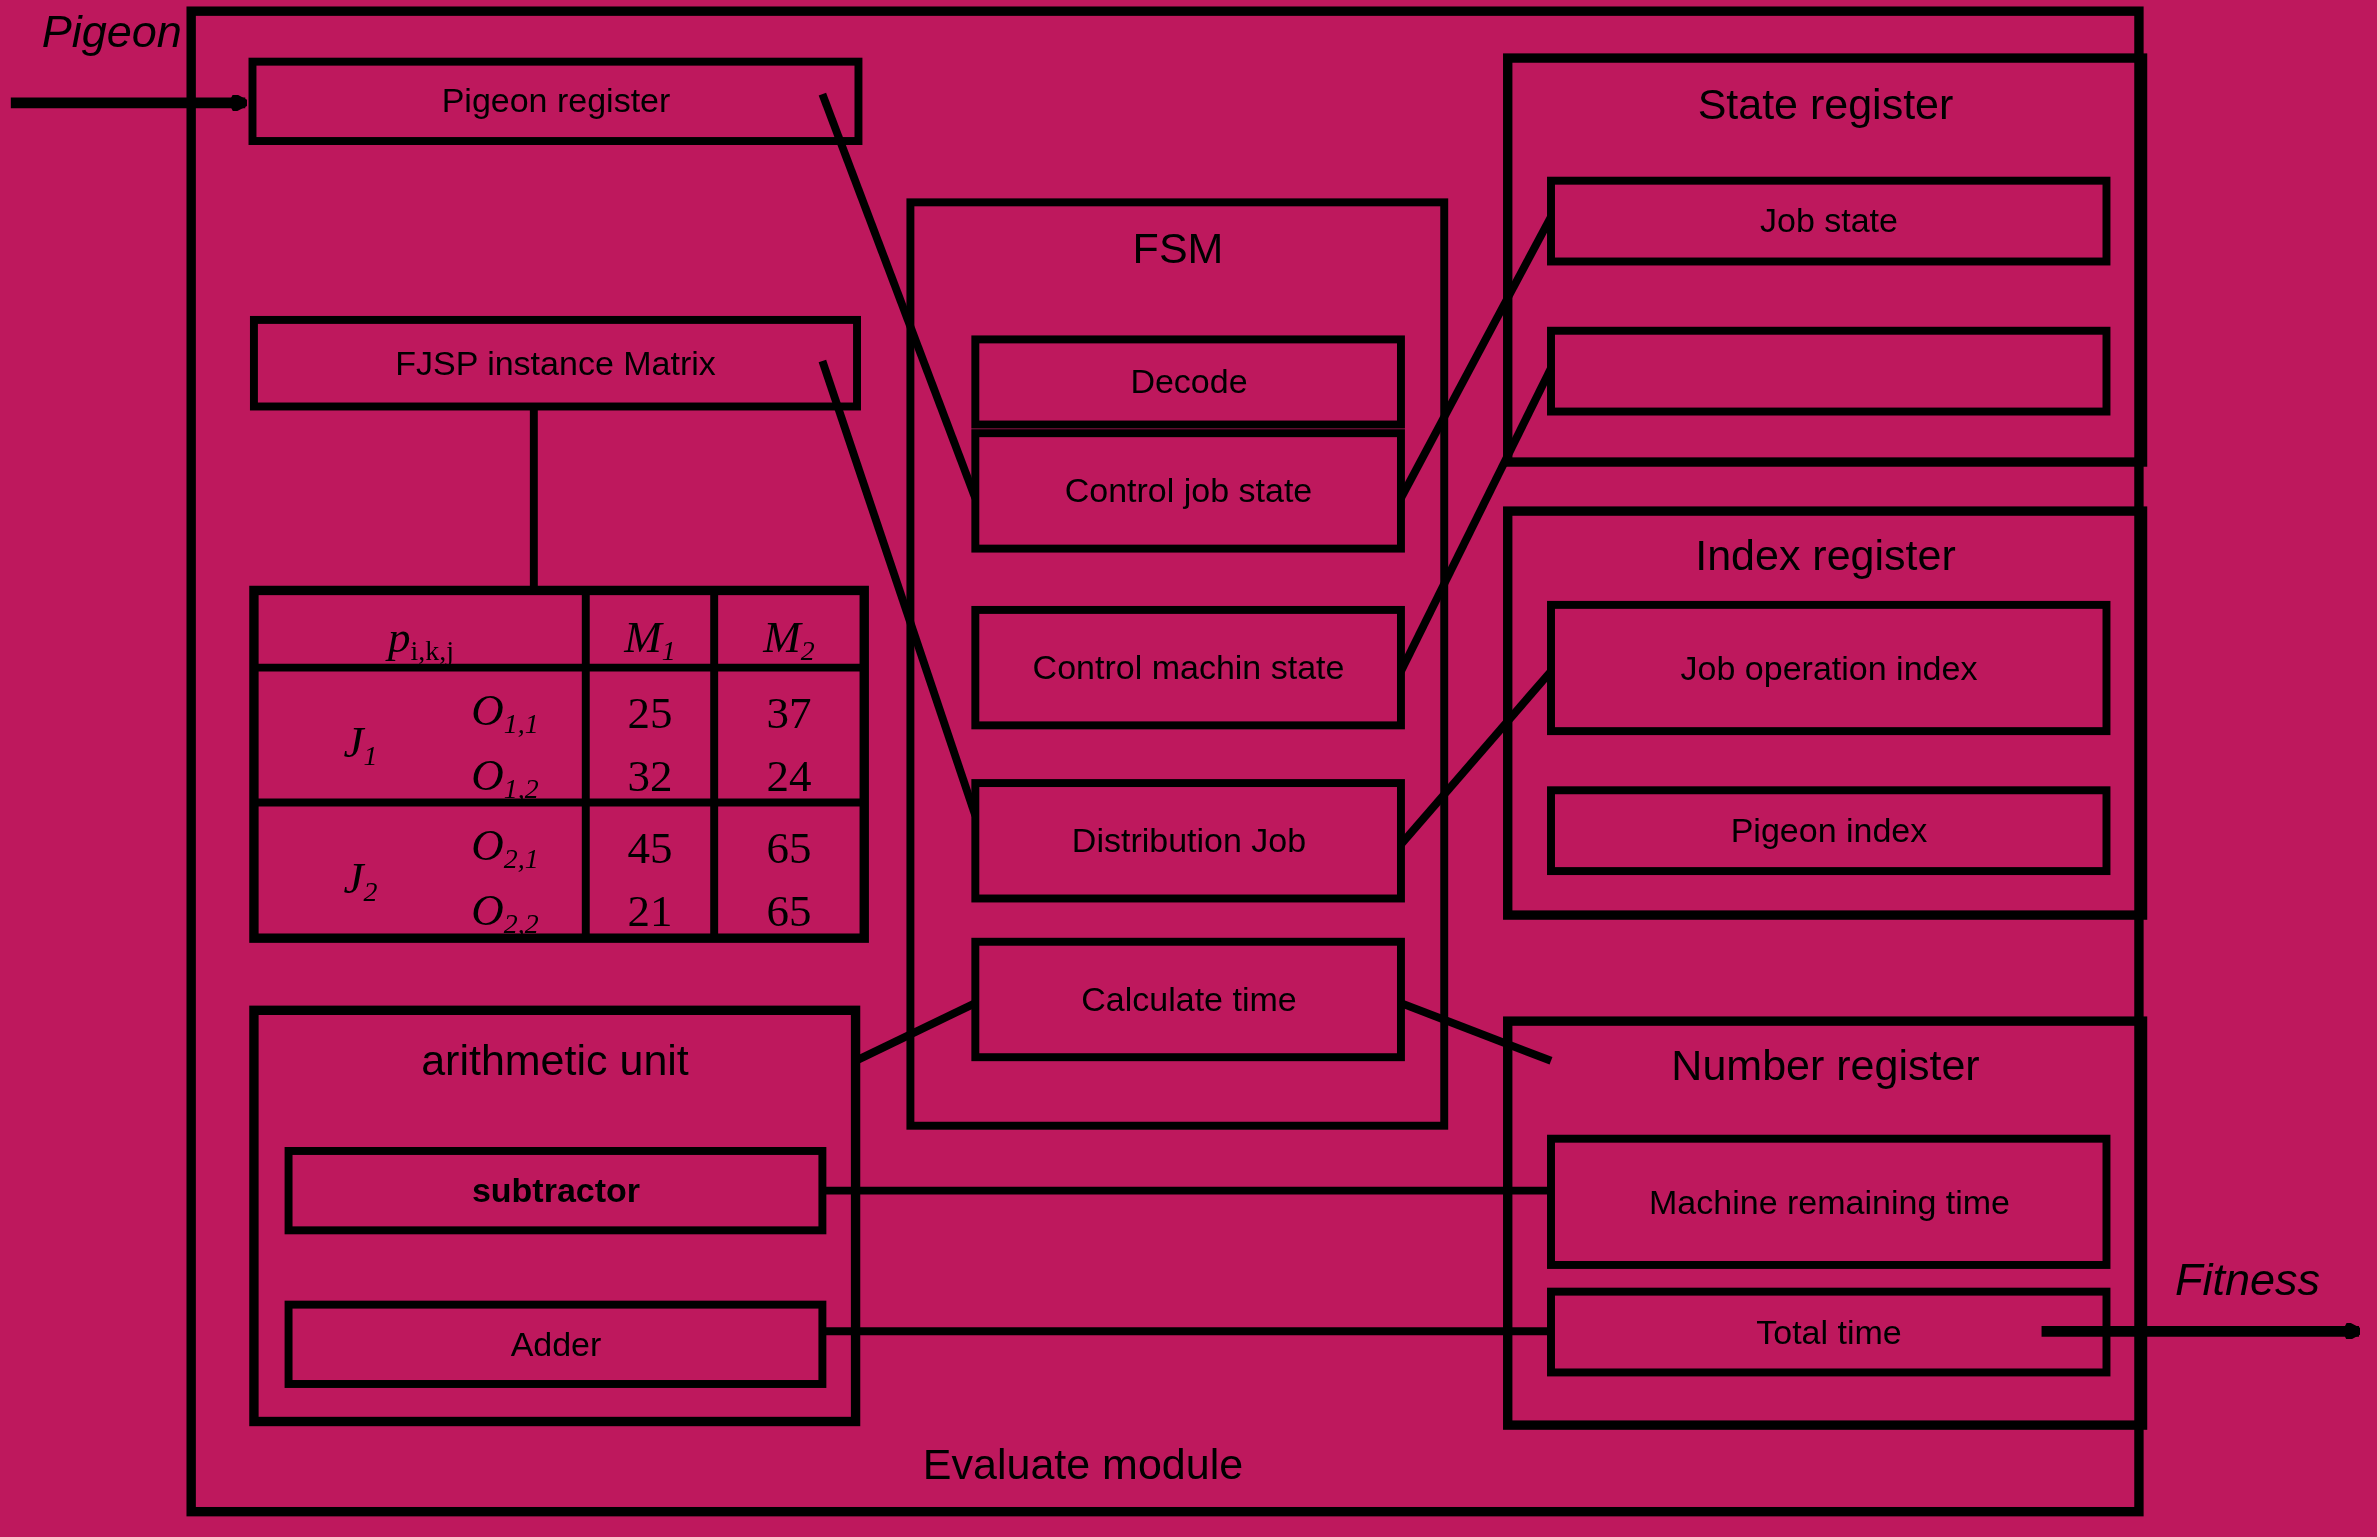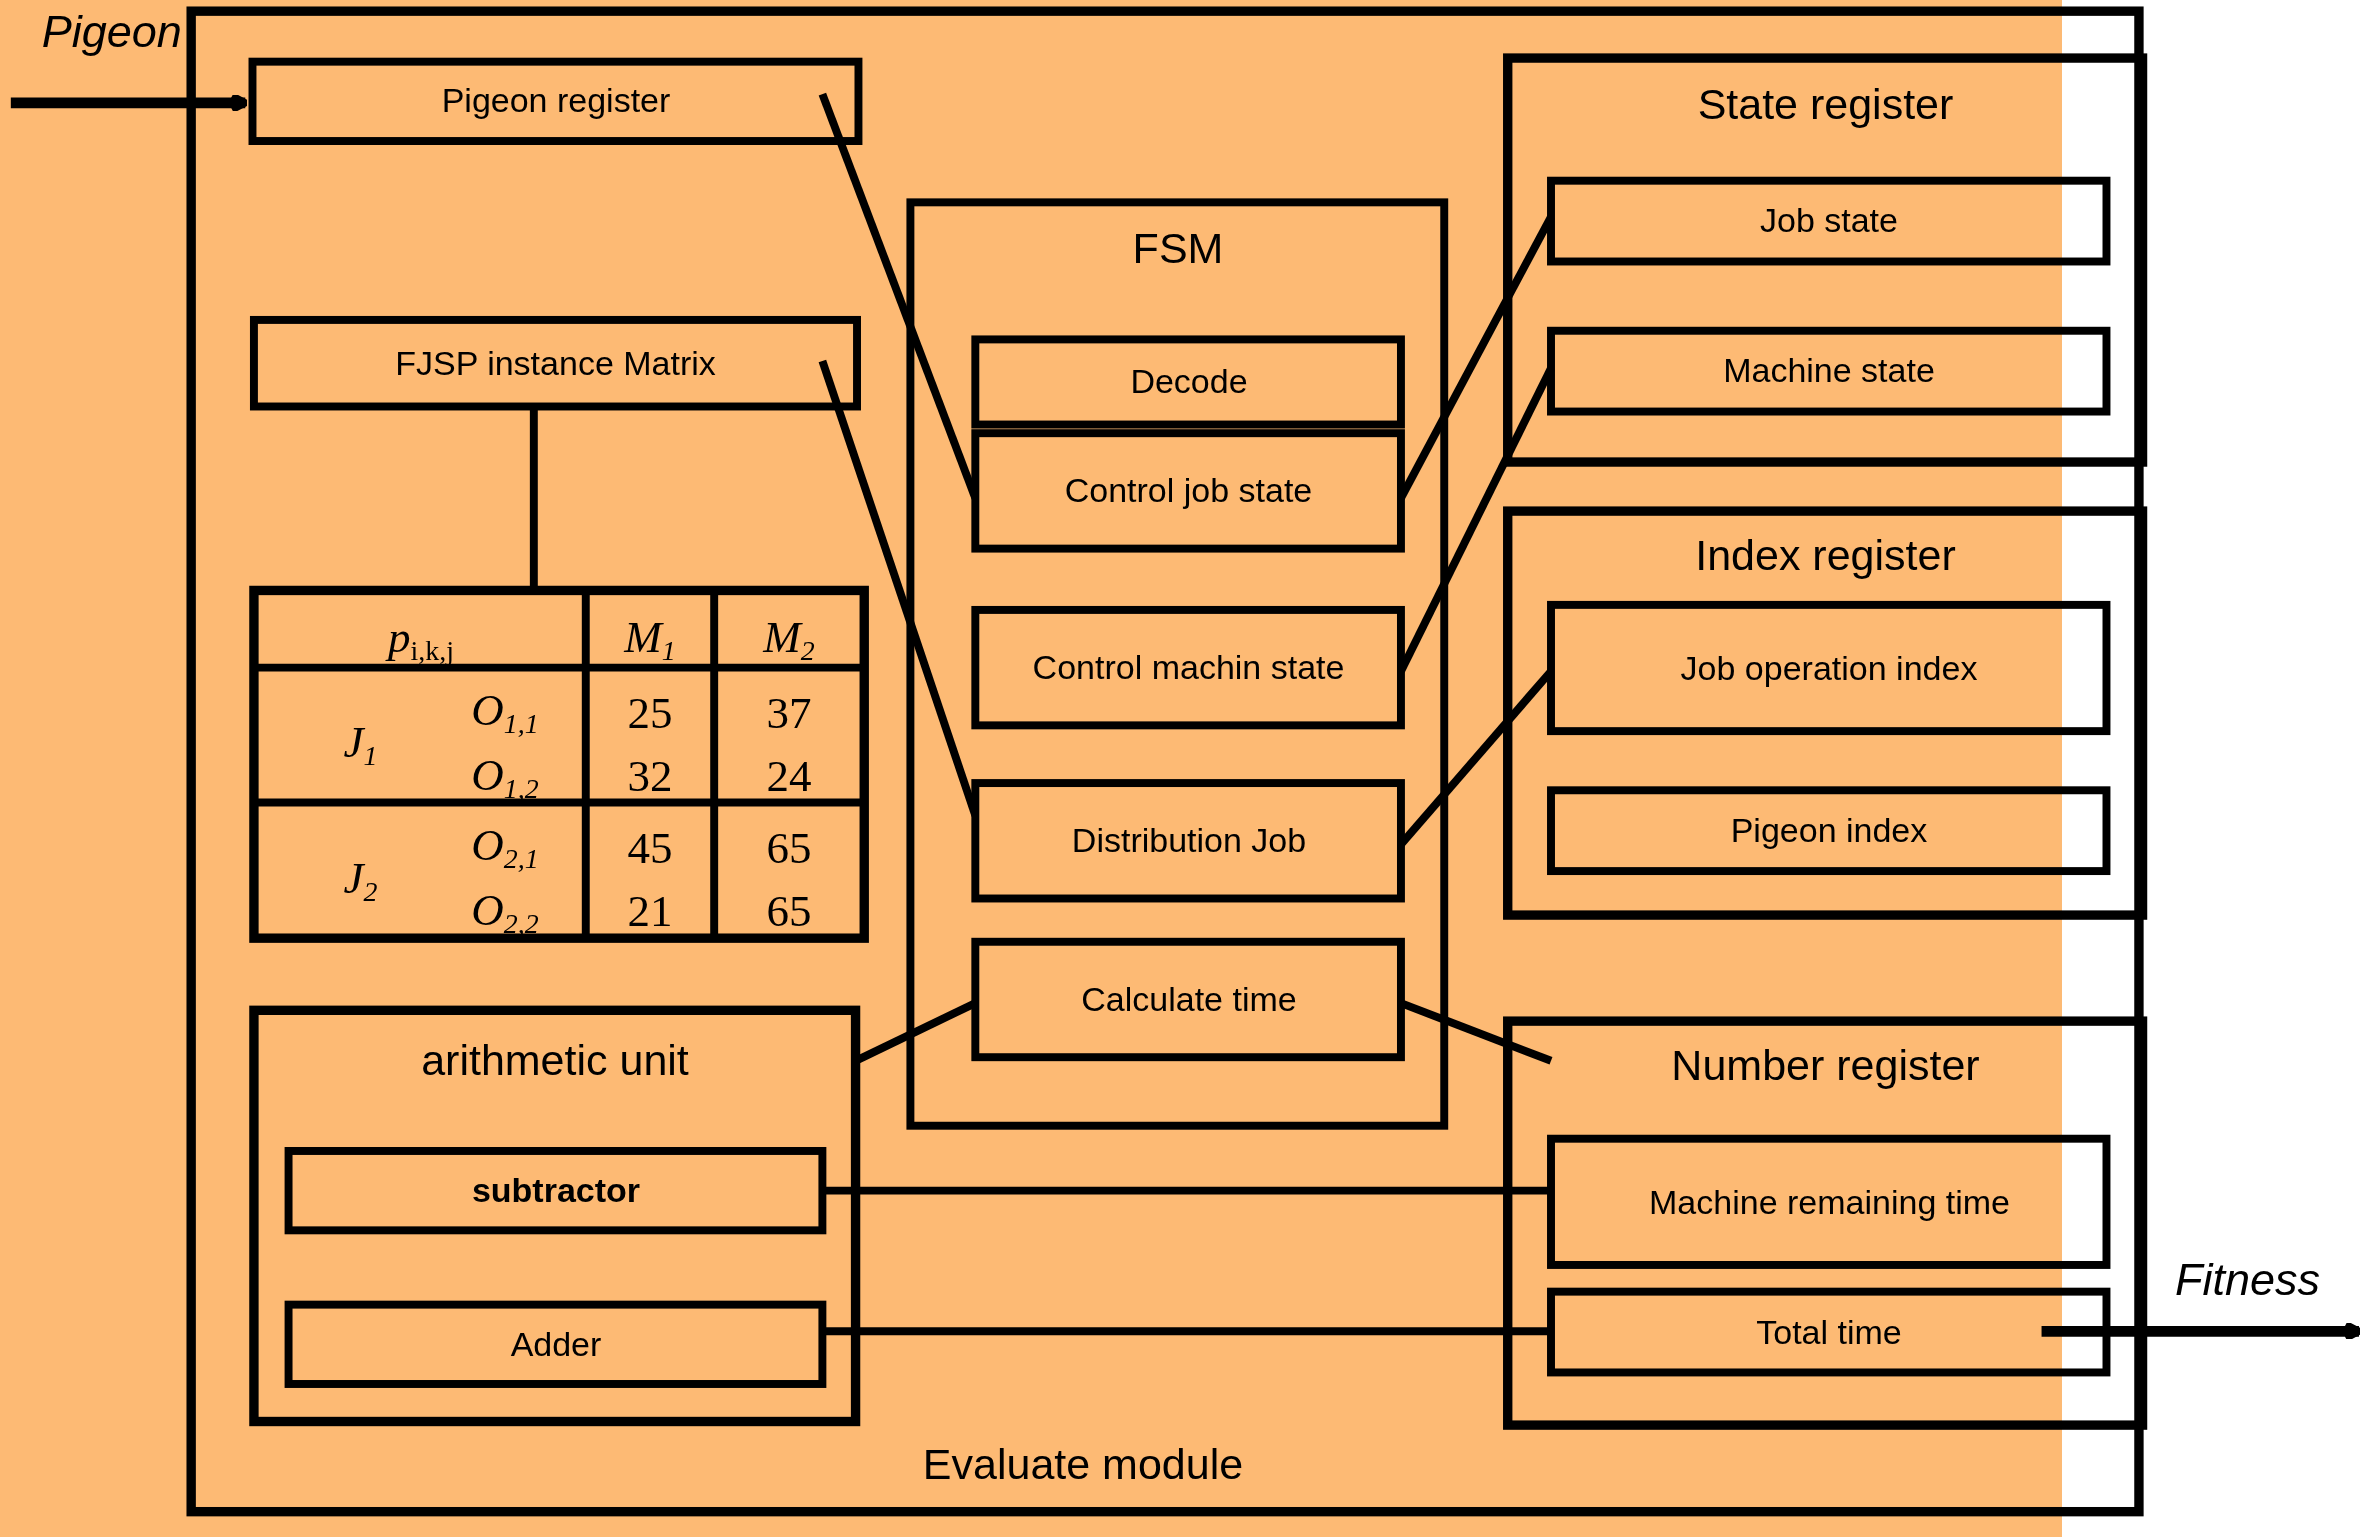--- a/index.html
+++ b/index.html
@@ -1,18 +1,18 @@
 <!DOCTYPE html>
 <html style="font-size:11.5px"><head>
 <meta charset="utf-8">
 <style>
   html,body{margin:0;padding:0;background:#ffffff;}
   body{width:2377px;height:1538px;overflow:hidden;
        font-family:"Liberation Sans", sans-serif;}
-  #stage{position:relative;width:2062px;height:1538px;background:#fdba74;}
+  #stage{position:relative;width:2377px;height:1538px;background:#be185d;}
   svg#canvas{position:absolute;left:0;top:0;width:2377px;height:1538px;}
   .lbl{position:absolute;display:flex;align-items:center;justify-content:center;
        text-align:center;line-height:1.12;color:#000;pointer-events:none;}
   .bx{font-size:34px;}
   .grp{font-size:43px;}
   .ital{font-style:italic;font-size:45px;font-weight:500;}
   .cell{font-size:45px;font-family:"Liberation Serif", serif;align-items:flex-end;}
   .mathi{font-family:"Liberation Serif", serif;font-style:italic;}
   .sub{font-size:0.62em;vertical-align:-0.30em;font-style:normal;}
   .subi{font-size:0.62em;vertical-align:-0.30em;font-style:italic;}
@@ -134,21 +134,20 @@
 
   <div class="lbl grp" style="left:911px;top:216px;width:534px;height:65px;">FSM</div>
   <div class="lbl bx" style="left:976px;top:339px;width:426px;height:85px;">Decode</div>
   <div class="lbl bx" style="left:983px;top:433px;width:411px;height:115px;">Control job state</div>
   <div class="lbl bx" style="left:983px;top:610px;width:411px;height:115px;">Control machin state</div>
   <div class="lbl bx" style="left:976px;top:783px;width:426px;height:115px;">Distribution Job</div>
   <div class="lbl bx" style="left:976px;top:942px;width:426px;height:115px;">Calculate time</div>
 
   <div class="lbl grp" style="left:1508px;top:72px;width:635px;height:65px;">State register</div>
   <div class="lbl bx" style="left:1551px;top:180px;width:556px;height:81px;">Job state</div>
-  <div class="lbl bx" style="left:1551px;top:330px;width:556px;height:81px;">Machine state</div>
 
   <div class="lbl grp" style="left:1508px;top:523px;width:635px;height:65px;">Index register</div>
   <div class="lbl bx" style="left:1551px;top:605px;width:556px;height:126px;">Job operation index</div>
   <div class="lbl bx" style="left:1551px;top:790px;width:556px;height:81px;">Pigeon index</div>
 
   <div class="lbl grp" style="left:1508px;top:1033px;width:635px;height:65px;">Number register</div>
   <div class="lbl bx" style="left:1566px;top:1139px;width:527px;height:126px;">Machine remaining time</div>
   <div class="lbl grp" style="left:722px;top:1432px;width:722px;height:65px;">Evaluate module</div>
 
   <div class="lbl bx" style="left:1551px;top:1292px;width:556px;height:81px;">Total time</div>

